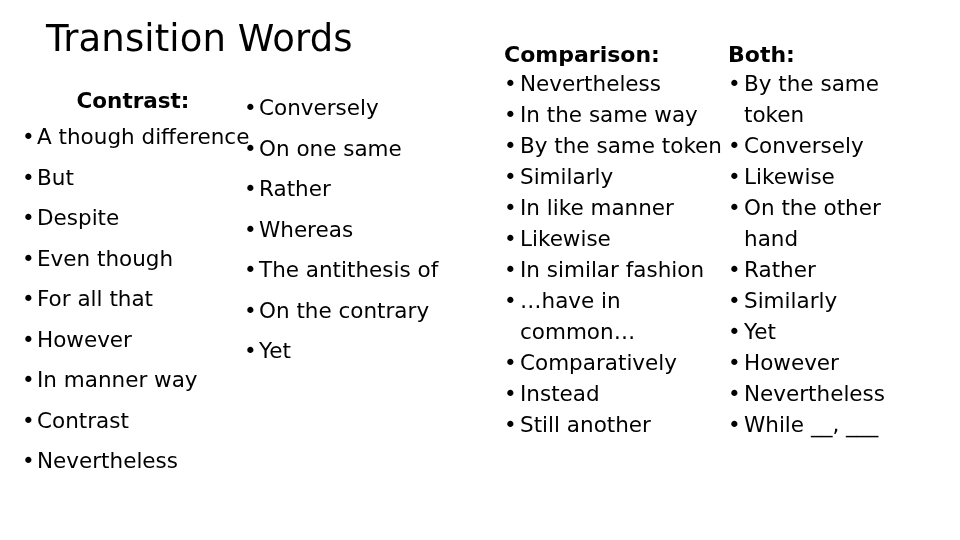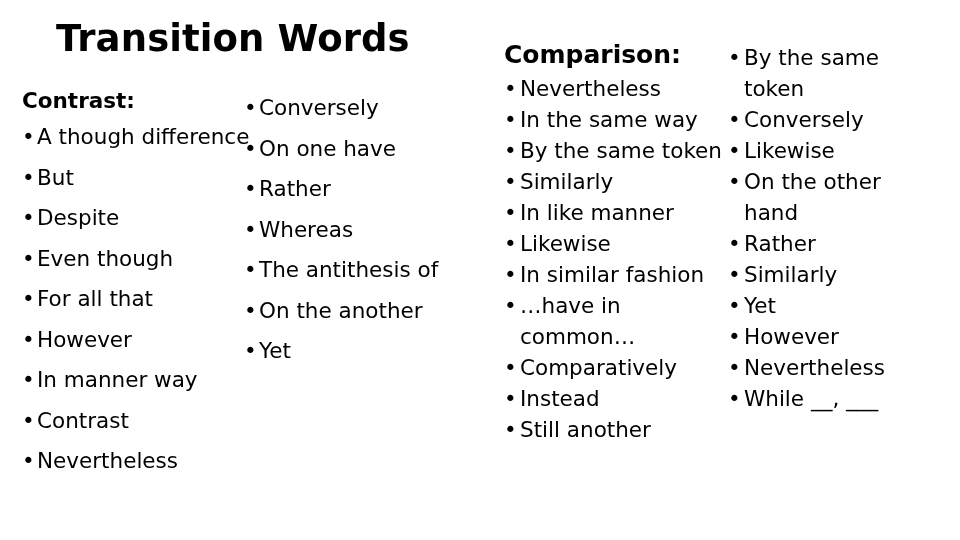--- a/index.html
+++ b/index.html
@@ -12,26 +12,26 @@
     height: 540px;
     overflow: hidden;
     font-family: "DejaVu Sans", sans-serif;
     color: #000000;
     position: relative;
   }
 
   
   #slide-title {
     position: absolute;
-    left: 56px;
+    left: 46px;
     top: 16px;
     width: 430px;
     font-size: 37px;
     line-height: 46px;
-    font-weight: 700;
+    font-weight: 400;
     letter-spacing: 0.1px;
     white-space: nowrap;
   }
 
   
   .group-header {
     font-weight: bold;
     white-space: nowrap;
   }
   .bullet-list {
@@ -63,20 +63,21 @@
   #contrast-block .sub-cols {
     display: flex;
     align-items: flex-start;
   }
   #contrast-col-a { width: 222px; flex: 0 0 222px; }
   #contrast-col-b { width: 238px; flex: 0 0 238px; }
   #contrast-block .group-header {
     font-size: 21.5px;
     line-height: 26px;
     height: 29px;
+    text-align: center;
   }
   #contrast-block .bullet-item {
     line-height: 40.5px;
     height: 40.5px;
     white-space: nowrap;
   }
   
   #contrast-col-b { margin-top: -29px; }
 
   
@@ -90,23 +91,22 @@
   
   #both-block {
     position: absolute;
     left: 728px;
     top: 42px;
     width: 210px;
     font-size: 21.5px;
   }
   #comparison-block .group-header,
   #both-block .group-header {
-    font-size: 25px;
+    font-size: 22px;
     line-height: 26px;
-    margin-bottom: 5px;
   }
   #comparison-block .bullet-item,
   #both-block .bullet-item {
     line-height: 31px;
     margin-bottom: 0;
   }
   
   #comparison-block .bullet-item,
   #both-block .bullet-item {
     padding-left: 16px;
@@ -164,37 +164,37 @@
 
     <div id="contrast-col-b">
       <div class="group-header">&nbsp;</div>
       <ul class="bullet-list">
           <li class="bullet-item">
             <span class="dot">•</span>
             <span class="txt">Conversely</span>
           </li>
           <li class="bullet-item">
             <span class="dot">•</span>
-            <span class="txt">On one have</span>
+            <span class="txt">On one same</span>
           </li>
           <li class="bullet-item">
             <span class="dot">•</span>
             <span class="txt">Rather</span>
           </li>
           <li class="bullet-item">
             <span class="dot">•</span>
             <span class="txt">Whereas</span>
           </li>
           <li class="bullet-item">
             <span class="dot">•</span>
             <span class="txt">The antithesis of</span>
           </li>
           <li class="bullet-item">
             <span class="dot">•</span>
-            <span class="txt">On the another</span>
+            <span class="txt">On the contrary</span>
           </li>
           <li class="bullet-item">
             <span class="dot">•</span>
             <span class="txt">Yet</span>
           </li>
         </ul>
     </div>
 
   </div>
 </div>
@@ -243,20 +243,21 @@
         <span class="txt">Instead</span>
       </li>
       <li class="bullet-item">
         <span class="dot">•</span>
         <span class="txt">Still another</span>
       </li>
     </ul>
 </div>
 
 <div id="both-block">
+  <div class="group-header">Both:</div>
   <ul class="bullet-list">
       <li class="bullet-item">
         <span class="dot">•</span>
         <span class="txt">By the same token</span>
       </li>
       <li class="bullet-item">
         <span class="dot">•</span>
         <span class="txt">Conversely</span>
       </li>
       <li class="bullet-item">

